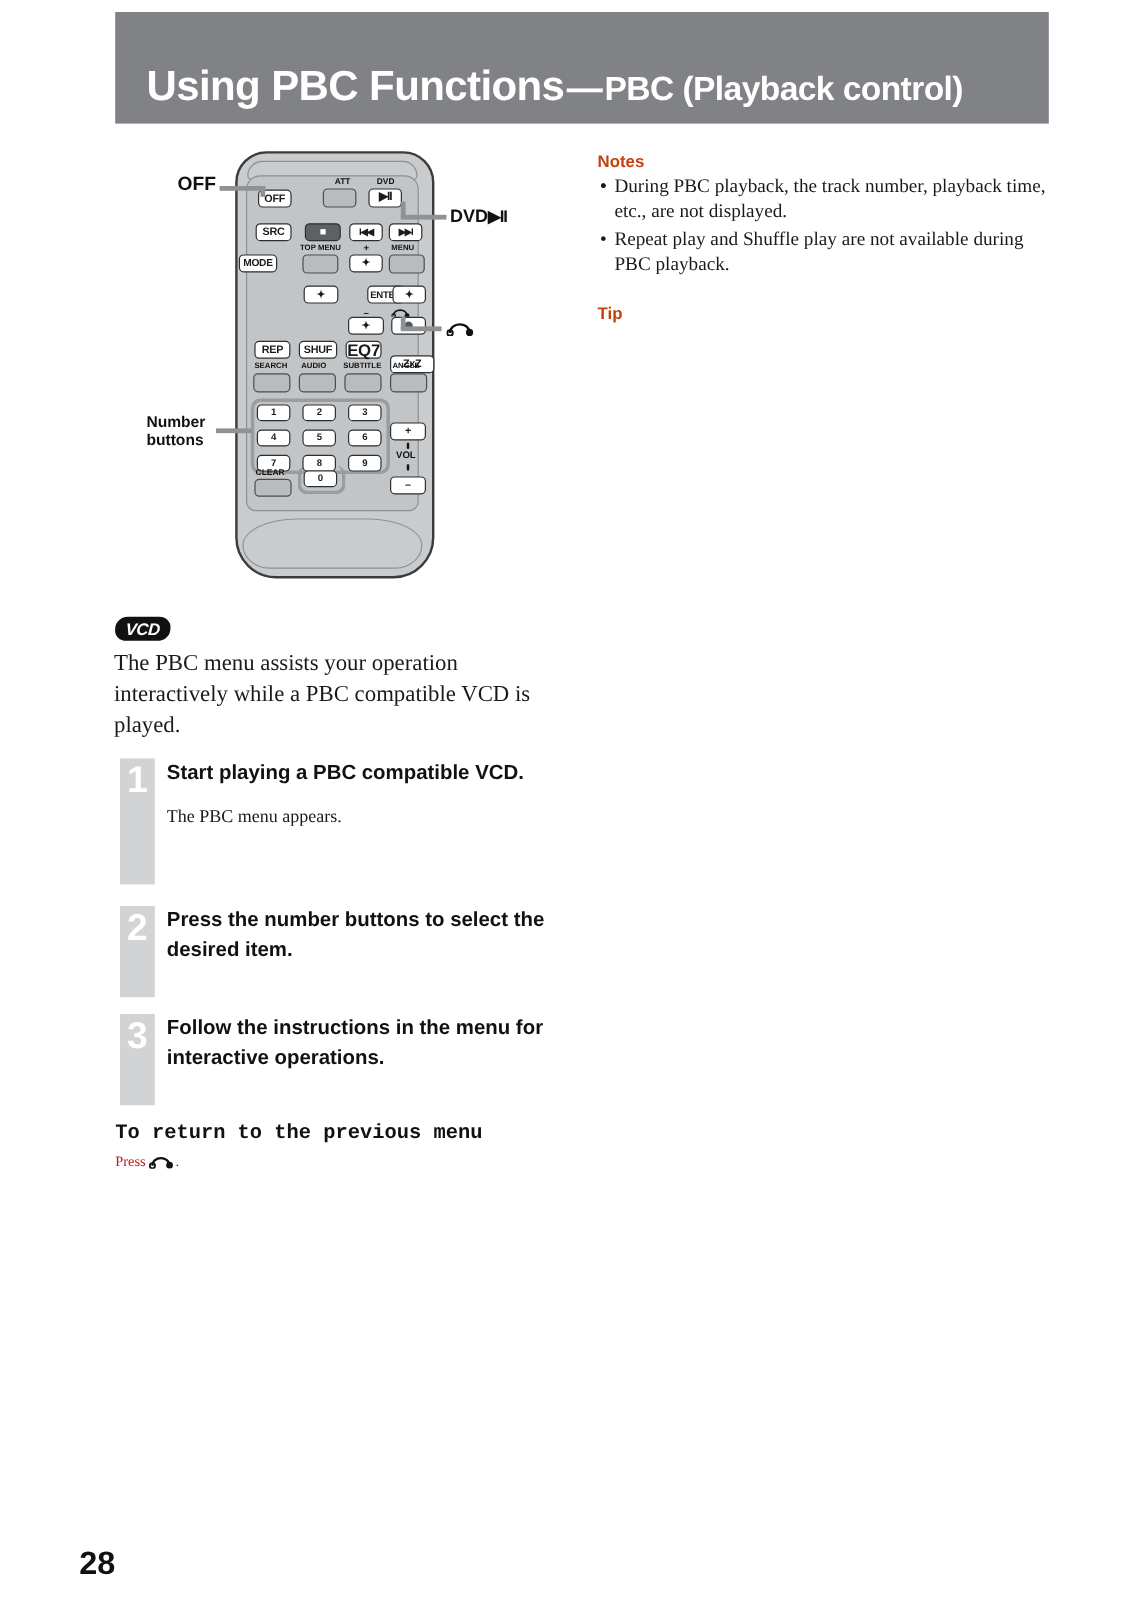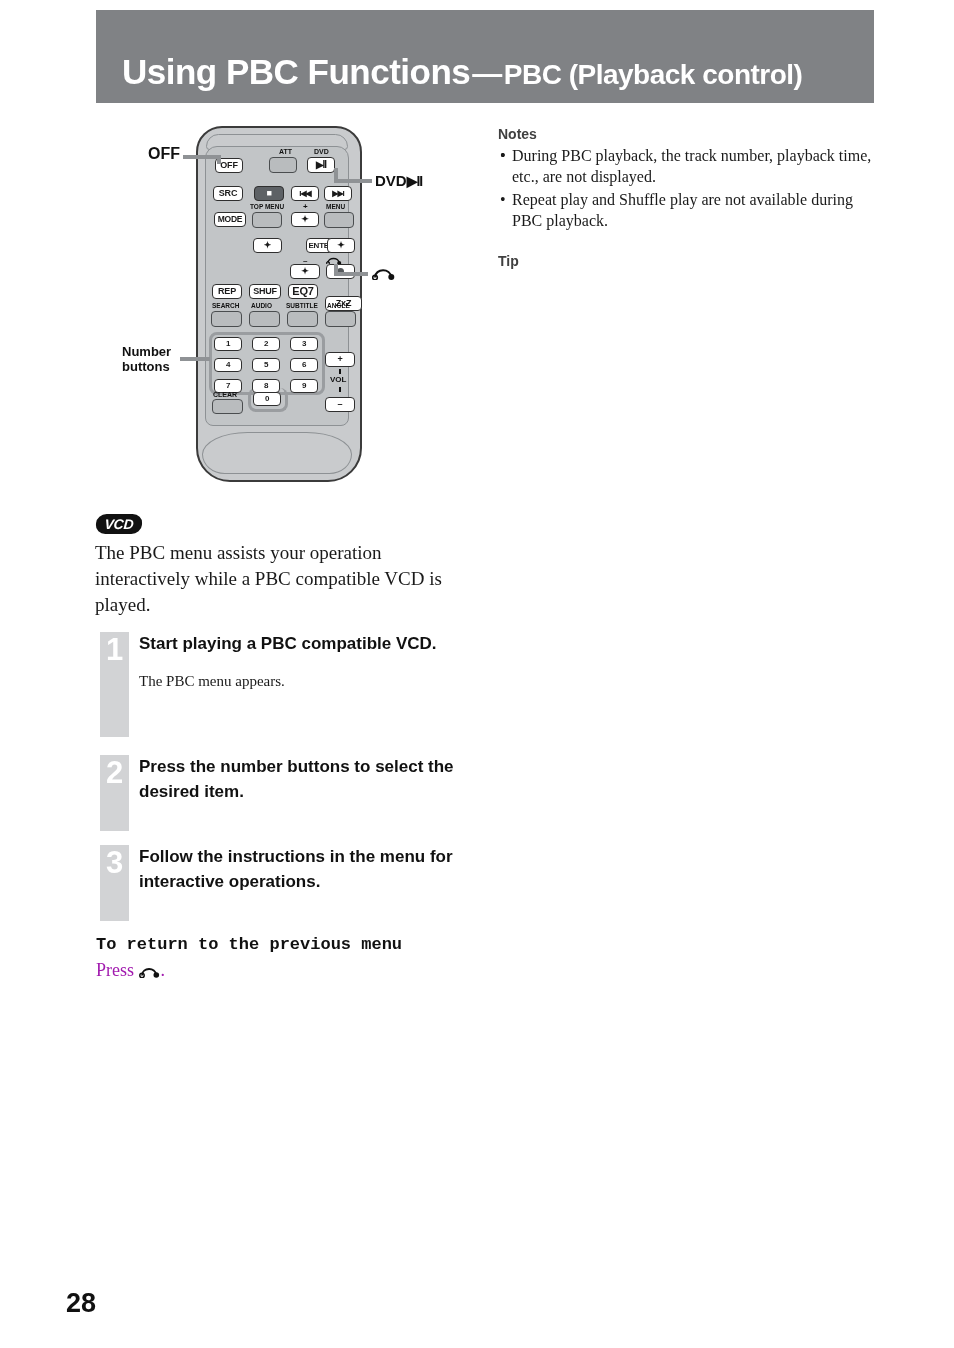--- a/index.html
+++ b/index.html
@@ -160,21 +160,21 @@
   .notes-col {
     position: absolute;
     left: 498px;
     top: 126px;
     width: 382px;
   }
   .notes-head, .tip-head {
     font-family: "Liberation Sans", sans-serif;
     font-weight: bold;
     font-size: 14px;
-    color: #404040;
+    color: #c2410c;
     margin: 0 0 3px 0;
   }
   .note-item {
     position: relative;
     padding-left: 14px;
     font-size: 16px;
     line-height: 1.33;
     margin-bottom: 1px;
   }
   .note-item .bullet {
@@ -274,22 +274,22 @@
     top: 935px;
     font-family: Liberation Mono, monospace;
     font-weight: bold;
     font-size: 17px;
     color: #111111;
   }
   .return-body {
     position: absolute;
     left: 96px;
     top: 960px;
-    font-size: 18px;
-    color: #a21caf;
+    font-size: 12px;
+    color: #b91c1c;
   }
 
   
   .page-num {
     position: absolute;
     left: 66px;
     top: 1288px;
     font-family: "Liberation Sans", sans-serif;
     font-weight: bold;
     font-size: 27px;
@@ -319,21 +319,21 @@
   <div class="btn" style="left:111px; top:31px; width:28px; height:16px; font-size:10px; letter-spacing:-1px;">▶II</div>
 
   <div class="btn" style="left:17px; top:60px; width:30px; height:15px; font-size:9px;">SRC</div>
   <div class="btn dark" style="left:58px; top:60px; width:30px; height:15px; font-size:9px;">■</div>
   <div class="btn" style="left:95px; top:60px; width:28px; height:15px; font-size:8px; letter-spacing:-1px;">I◀◀</div>
   <div class="btn" style="left:128px; top:60px; width:28px; height:15px; font-size:8px; letter-spacing:-1px;">▶▶I</div>
 
   <div class="lbl" style="left:54px; top:78px; font-size:6.5px;">TOP MENU</div>
   <div class="lbl" style="left:107px; top:77px; font-size:8px;">+</div>
   <div class="lbl" style="left:130px; top:78px; font-size:6.5px;">MENU</div>
-  <div class="btn" style="left:18px; top:86px; width:32px; height:15px; font-size:8.5px;">MODE</div>
+  <div class="btn" style="left:3px; top:86px; width:32px; height:15px; font-size:8.5px;">MODE</div>
   <div class="btn blank" style="left:56px; top:86px; width:30px; height:16px;"></div>
   <div class="btn" style="left:95px; top:86px; width:28px; height:15px; font-size:9px;">✦</div>
   <div class="btn blank" style="left:128px; top:86px; width:30px; height:16px;"></div>
 
   <div class="btn" style="left:57px; top:112px; width:29px; height:15px; font-size:9px;">✦</div>
   <div class="btn" style="left:110px; top:112px; width:31px; height:15px; font-size:8px;">ENTER</div>
   <div class="btn" style="left:131px; top:112px; width:28px; height:15px; font-size:9px;">✦</div>
 
   <div class="lbl" style="left:107px; top:131px; font-size:8px;">–</div>
   <div class="btn" style="left:94px; top:138px; width:30px; height:15px; font-size:9px;">✦</div>
@@ -341,21 +341,21 @@
     <path d="M2 8 C2 2, 13 2, 13 8" stroke="#111" stroke-width="1.4" fill="none"></path>
     <circle cx="2" cy="8" r="1.5" fill="none" stroke="#111" stroke-width="1"></circle>
     <circle cx="13.2" cy="8" r="2" fill="#111"></circle>
   </svg>
   <div class="btn" style="left:130px; top:138px; width:29px; height:15px;">
     <span style="width:7px;height:7px;border-radius:50%;background:#55595c;display:block;"></span>
   </div>
 
   <div class="btn" style="left:16px; top:158px; width:30px; height:15px; font-size:9px;">REP</div>
   <div class="btn" style="left:53px; top:158px; width:32px; height:15px; font-size:9px;">SHUF</div>
-  <div class="btn" style="left:92px; top:158px; width:30px; height:15px; font-size:11px;">EQ7</div>
+  <div class="btn" style="left:92px; top:158px; width:30px; height:15px; font-size:14px;">EQ7</div>
   <div class="btn" style="left:129px; top:170px; width:37px; height:15px; font-size:9px;text-align:right;">ZxZ</div>
 
   <div class="lbl" style="left:16px; top:177px; font-size:6.5px;">SEARCH</div>
   <div class="lbl" style="left:55px; top:177px; font-size:6.5px;">AUDIO</div>
   <div class="lbl" style="left:90px; top:177px; font-size:6.5px;">SUBTITLE</div>
   <div class="lbl" style="left:131px; top:177px; font-size:6.5px;">ANGLE</div>
   <div class="btn blank" style="left:15px; top:185px; width:31px; height:16px;"></div>
   <div class="btn blank" style="left:53px; top:185px; width:31px; height:16px;"></div>
   <div class="btn blank" style="left:91px; top:185px; width:31px; height:16px;"></div>
   <div class="btn blank" style="left:129px; top:185px; width:31px; height:16px;"></div>

